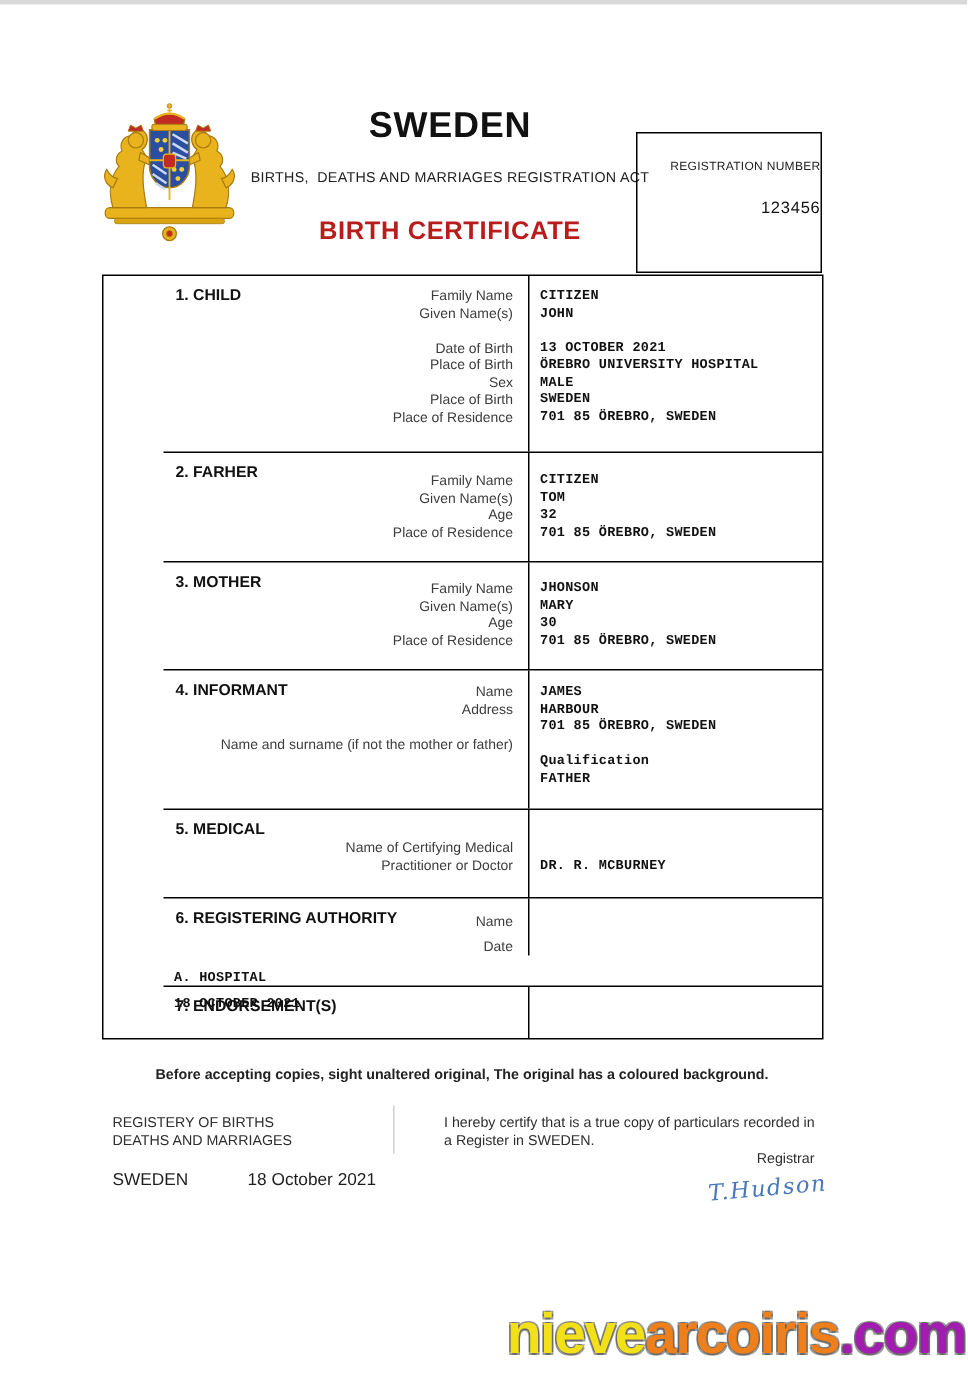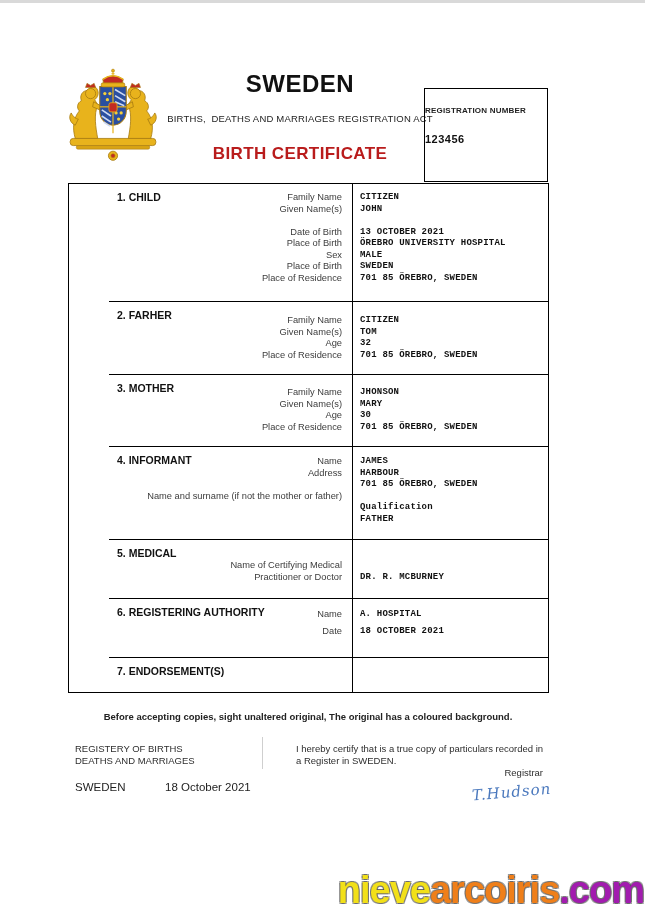--- a/index.html
+++ b/index.html
@@ -11,21 +11,21 @@
   .topline { position:absolute; top:0; left:0; width:645px; height:3px; background:#d9d9d9; }
 
   
   .coa { position:absolute; left:66px; top:64px; width:94px; height:104px; }
   .hdr-center { position:absolute; left:150px; top:70px; width:300px; text-align:center; }
   .country { font-size:24px; font-weight:bold; letter-spacing:0.5px; color:#111; }
   .act { margin-top:15px; font-size:9.5px; color:#222; white-space:pre-wrap; letter-spacing:0.2px; }
   .doctitle { margin-top:20px; font-size:17px; font-weight:bold; letter-spacing:0.4px; color:#b91c1c; }
   .regbox {
     position:absolute; left:424px; top:88px; width:124px; height:94px;
-    border:1px solid #000; text-align:left;font-weight:bold;
+    border:1px solid #000; text-align:right;
   }
   .reglabel { margin-top:17px; font-size:8px; color:#222; letter-spacing:0.2px; }
   .regnum { margin-top:18px; font-size:11px; color:#111; letter-spacing:0.5px; }
 
   
   .table {
     position:absolute; left:68px; top:183px; width:481px;
     border:1px solid #000;
     padding-left:40px;
   }
@@ -39,21 +39,21 @@
   .line { min-height:11.5px; line-height:11.5px; white-space:nowrap; }
   .lbl { font-size:9.3px; color:#3c3c3c; }
   .val { font-family:"Liberation Mono","DejaVu Sans Mono",monospace; font-weight:bold; font-size:9px; letter-spacing:0.2px; color:#111; }
   .spacer-lg { height:11.5px; }
   .spacer-sm { height:5px; }
   .sec0 { height:118px; } .sec0 .labels, .sec0 .values { padding-top:8px; }
   .sec1 { height:73px;  } .sec1 .labels, .sec1 .values { padding-top:13px; }
   .sec2 { height:72px;  } .sec2 .labels, .sec2 .values { padding-top:12px; }
   .sec3 { height:93px;  } .sec3 .labels, .sec3 .values { padding-top:9px; }
   .sec4 { height:59px;  } .sec4 .labels, .sec4 .values { padding-top:20px; }
-  .sec5 { height:59px;  } .sec5 .labels, .sec5 .values { padding-top:10px; }
+  .sec5 { height:59px;flex-direction:column;  } .sec5 .labels, .sec5 .values { padding-top:10px; }
   .sec6 { height:34px;  }
 
   
   .notice { position:absolute; left:0; top:711px; width:616px; text-align:center; font-size:9.5px; font-weight:bold; color:#222; }
   .f-left { position:absolute; left:75px; top:743px; font-size:9.5px; line-height:11.5px; color:#2e2e2e; }
   .f-divider { position:absolute; left:262px; top:737px; width:1px; height:32px; background:#cfcfcf; }
   .f-right { position:absolute; left:296px; top:743px; width:252px; font-size:9.5px; line-height:11.5px; color:#2e2e2e; }
   .f-registrar { position:absolute; left:296px; top:767px; width:247px; text-align:right; font-size:9.5px; color:#2e2e2e; }
   .f-place { position:absolute; left:75px; top:781px; font-size:11.5px; color:#1e1e1e; }
   .f-date { position:absolute; left:165px; top:781px; font-size:11.5px; color:#1e1e1e; }

